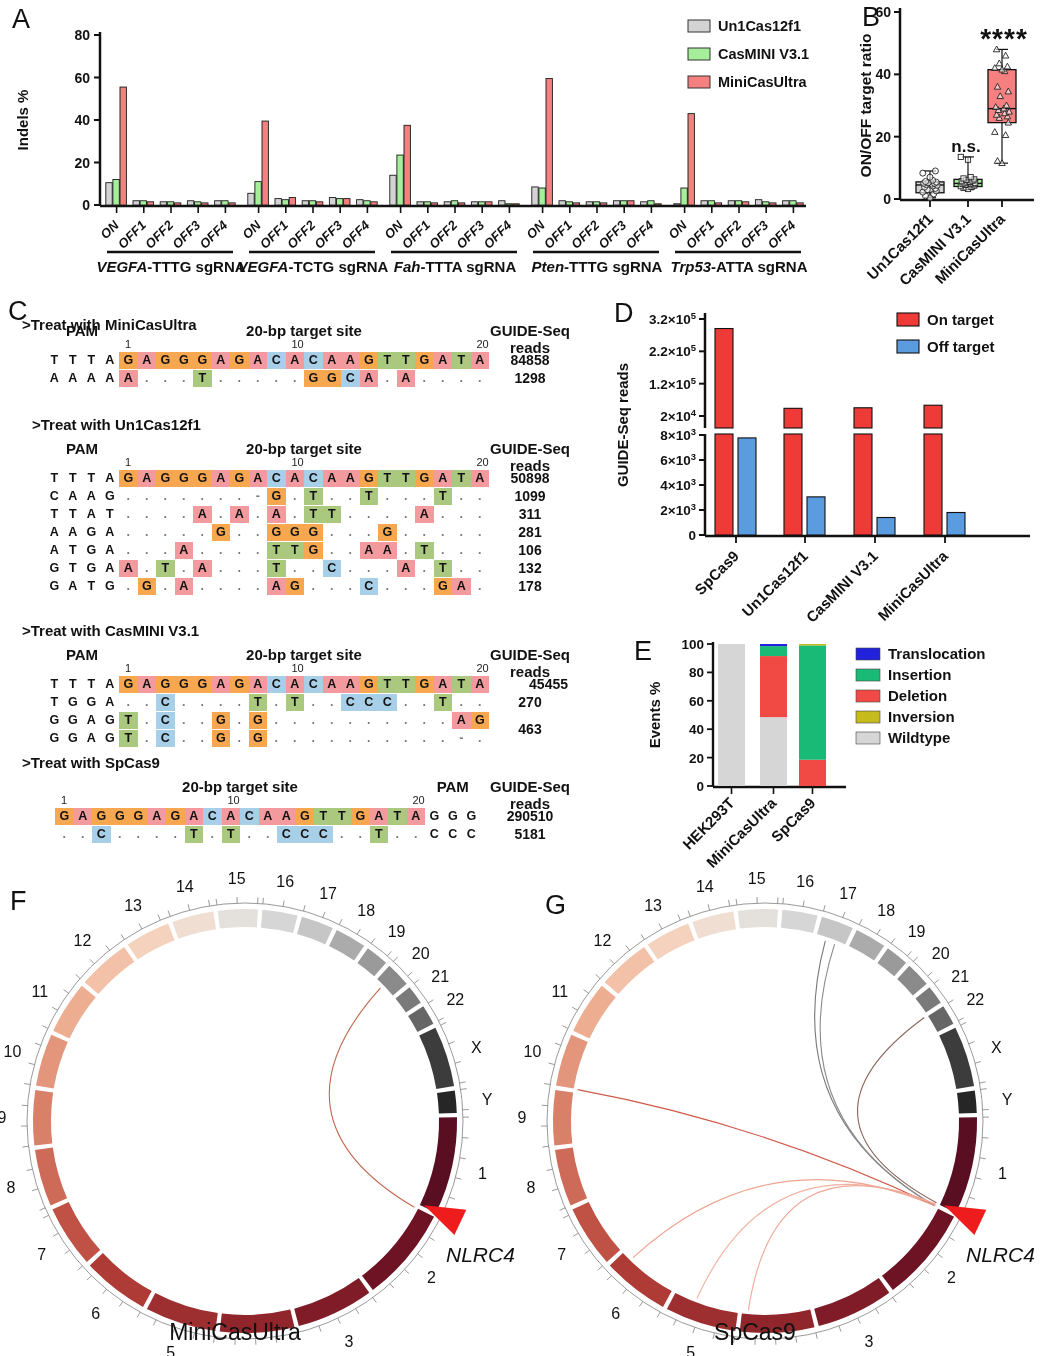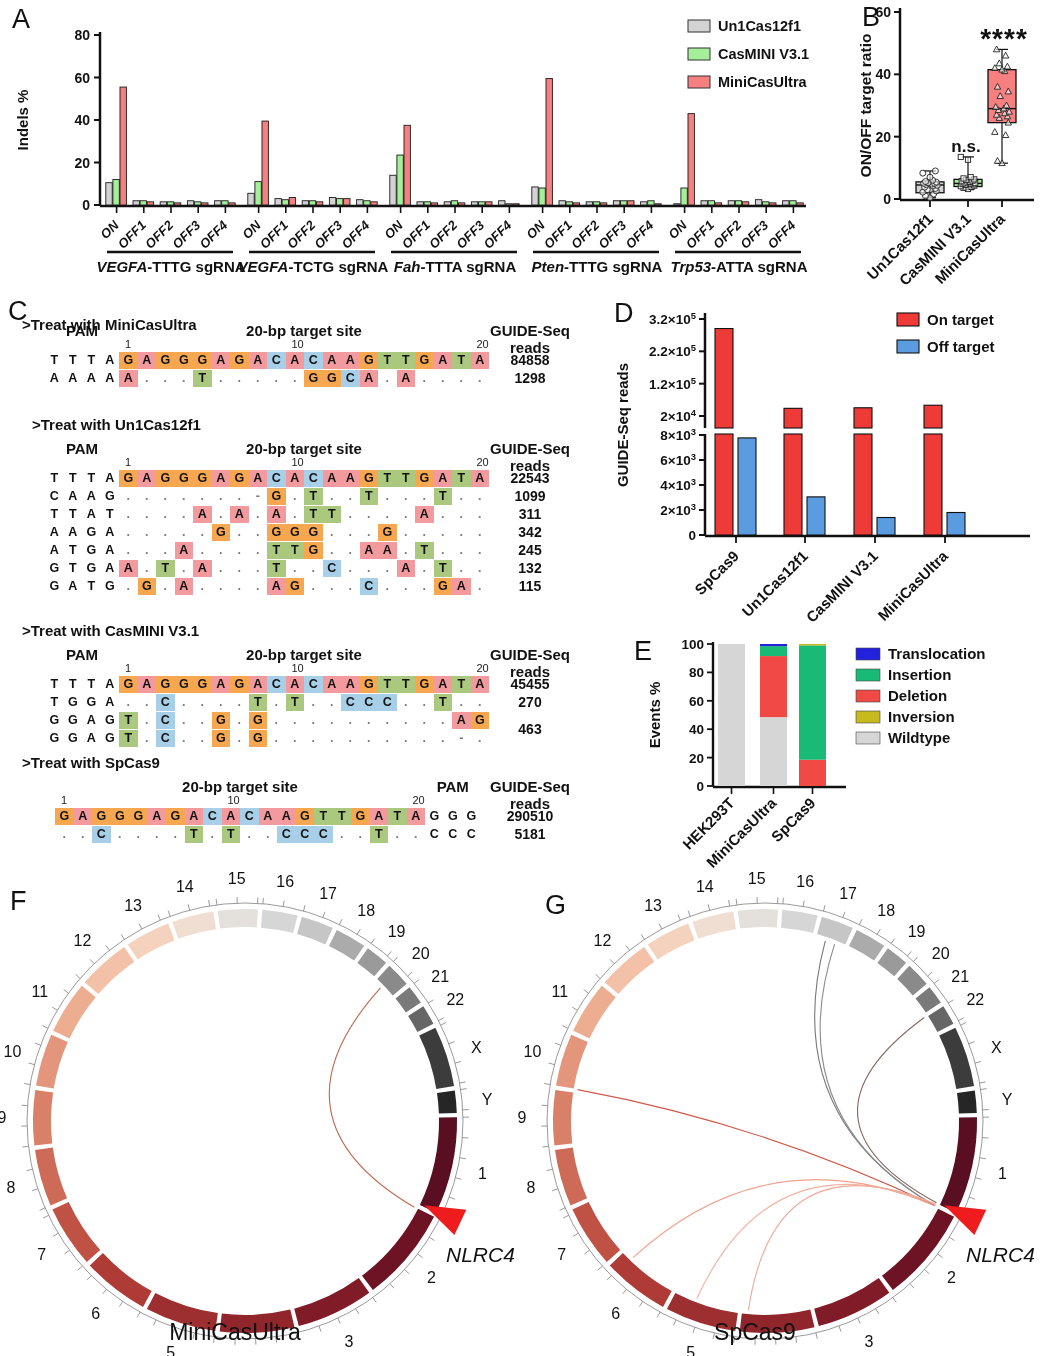--- a/index.html
+++ b/index.html
@@ -368,21 +368,21 @@
       <div class="c-cell" style="left: 304px; top: 178px; background: rgb(168, 207, 232);">C</div>
       <div class="c-cell" style="left: 322.5px; top: 178px; background: rgb(242, 154, 158);">A</div>
       <div class="c-cell" style="left: 341px; top: 178px; background: rgb(242, 154, 158);">A</div>
       <div class="c-cell" style="left: 359.5px; top: 178px; background: rgb(246, 167, 80);">G</div>
       <div class="c-cell" style="left: 378px; top: 178px; background: rgb(170, 200, 126);">T</div>
       <div class="c-cell" style="left: 396.5px; top: 178px; background: rgb(170, 200, 126);">T</div>
       <div class="c-cell" style="left: 415px; top: 178px; background: rgb(246, 167, 80);">G</div>
       <div class="c-cell" style="left: 433.5px; top: 178px; background: rgb(242, 154, 158);">A</div>
       <div class="c-cell" style="left: 452px; top: 178px; background: rgb(170, 200, 126);">T</div>
       <div class="c-cell" style="left: 470.5px; top: 178px; background: rgb(242, 154, 158);">A</div>
-      <div class="c-reads" style="left: 470px; top: 178px;">22543</div>
+      <div class="c-reads" style="left: 470px; top: 178px;">50898</div>
       <div class="c-cell" style="left: 45px; top: 196px;">C</div>
       <div class="c-cell" style="left: 63.5px; top: 196px;">A</div>
       <div class="c-cell" style="left: 82px; top: 196px;">A</div>
       <div class="c-cell" style="left: 100.5px; top: 196px;">G</div>
       <div class="c-cell c-dot" style="left: 119px; top: 196px;">.</div>
       <div class="c-cell c-dot" style="left: 137.5px; top: 196px;">.</div>
       <div class="c-cell c-dot" style="left: 156px; top: 196px;">.</div>
       <div class="c-cell c-dot" style="left: 174.5px; top: 196px;">.</div>
       <div class="c-cell c-dot" style="left: 193px; top: 196px;">.</div>
       <div class="c-cell c-dot" style="left: 211.5px; top: 196px;">.</div>
@@ -443,21 +443,21 @@
       <div class="c-cell" style="left: 304px; top: 232px; background: rgb(246, 167, 80);">G</div>
       <div class="c-cell c-dot" style="left: 322.5px; top: 232px;">.</div>
       <div class="c-cell c-dot" style="left: 341px; top: 232px;">.</div>
       <div class="c-cell c-dot" style="left: 359.5px; top: 232px;">.</div>
       <div class="c-cell" style="left: 378px; top: 232px; background: rgb(246, 167, 80);">G</div>
       <div class="c-cell c-dot" style="left: 396.5px; top: 232px;">.</div>
       <div class="c-cell c-dot" style="left: 415px; top: 232px;">.</div>
       <div class="c-cell c-dot" style="left: 433.5px; top: 232px;">.</div>
       <div class="c-cell c-dot" style="left: 452px; top: 232px;">.</div>
       <div class="c-cell c-dot" style="left: 470.5px; top: 232px;">.</div>
-      <div class="c-reads" style="left: 470px; top: 232px;">342</div>
+      <div class="c-reads" style="left: 470px; top: 232px;">281</div>
       <div class="c-cell" style="left: 45px; top: 250px;">A</div>
       <div class="c-cell" style="left: 63.5px; top: 250px;">T</div>
       <div class="c-cell" style="left: 82px; top: 250px;">G</div>
       <div class="c-cell" style="left: 100.5px; top: 250px;">A</div>
       <div class="c-cell c-dot" style="left: 119px; top: 250px;">.</div>
       <div class="c-cell c-dot" style="left: 137.5px; top: 250px;">.</div>
       <div class="c-cell c-dot" style="left: 156px; top: 250px;">.</div>
       <div class="c-cell" style="left: 174.5px; top: 250px; background: rgb(242, 154, 158);">A</div>
       <div class="c-cell c-dot" style="left: 193px; top: 250px;">.</div>
       <div class="c-cell c-dot" style="left: 211.5px; top: 250px;">.</div>
@@ -468,21 +468,21 @@
       <div class="c-cell" style="left: 304px; top: 250px; background: rgb(246, 167, 80);">G</div>
       <div class="c-cell c-dot" style="left: 322.5px; top: 250px;">.</div>
       <div class="c-cell c-dot" style="left: 341px; top: 250px;">.</div>
       <div class="c-cell" style="left: 359.5px; top: 250px; background: rgb(242, 154, 158);">A</div>
       <div class="c-cell" style="left: 378px; top: 250px; background: rgb(242, 154, 158);">A</div>
       <div class="c-cell c-dot" style="left: 396.5px; top: 250px;">.</div>
       <div class="c-cell" style="left: 415px; top: 250px; background: rgb(170, 200, 126);">T</div>
       <div class="c-cell c-dot" style="left: 433.5px; top: 250px;">.</div>
       <div class="c-cell c-dot" style="left: 452px; top: 250px;">.</div>
       <div class="c-cell c-dot" style="left: 470.5px; top: 250px;">.</div>
-      <div class="c-reads" style="left: 470px; top: 250px;">245</div>
+      <div class="c-reads" style="left: 470px; top: 250px;">106</div>
       <div class="c-cell" style="left: 45px; top: 268px;">G</div>
       <div class="c-cell" style="left: 63.5px; top: 268px;">T</div>
       <div class="c-cell" style="left: 82px; top: 268px;">G</div>
       <div class="c-cell" style="left: 100.5px; top: 268px;">A</div>
       <div class="c-cell" style="left: 119px; top: 268px; background: rgb(242, 154, 158);">A</div>
       <div class="c-cell c-dot" style="left: 137.5px; top: 268px;">.</div>
       <div class="c-cell" style="left: 156px; top: 268px; background: rgb(170, 200, 126);">T</div>
       <div class="c-cell c-dot" style="left: 174.5px; top: 268px;">.</div>
       <div class="c-cell" style="left: 193px; top: 268px; background: rgb(242, 154, 158);">A</div>
       <div class="c-cell c-dot" style="left: 211.5px; top: 268px;">.</div>
@@ -518,21 +518,21 @@
       <div class="c-cell c-dot" style="left: 304px; top: 286px;">.</div>
       <div class="c-cell c-dot" style="left: 322.5px; top: 286px;">.</div>
       <div class="c-cell c-dot" style="left: 341px; top: 286px;">.</div>
       <div class="c-cell" style="left: 359.5px; top: 286px; background: rgb(168, 207, 232);">C</div>
       <div class="c-cell c-dot" style="left: 378px; top: 286px;">.</div>
       <div class="c-cell c-dot" style="left: 396.5px; top: 286px;">.</div>
       <div class="c-cell c-dot" style="left: 415px; top: 286px;">.</div>
       <div class="c-cell" style="left: 433.5px; top: 286px; background: rgb(246, 167, 80);">G</div>
       <div class="c-cell" style="left: 452px; top: 286px; background: rgb(242, 154, 158);">A</div>
       <div class="c-cell c-dot" style="left: 470.5px; top: 286px;">.</div>
-      <div class="c-reads" style="left: 470px; top: 286px;">115</div>
+      <div class="c-reads" style="left: 470px; top: 286px;">178</div>
       <div class="c-title" style="left: 22px; top: 330px;">&gt;Treat with CasMINI V3.1</div>
       <div class="c-lab" style="left: 42px; top: 354px; width: 80px;">PAM</div>
       <div class="c-lab" style="left: 214px; top: 354px; width: 180px;">20-bp target site</div>
       <div class="c-lab" style="left: 470px; top: 354px; width: 120px;">GUIDE-Seq</div>
       <div class="c-lab" style="left: 470px; top: 371px; width: 120px;">reads</div>
       <div class="c-ruler" style="left: 125px; top: 370px;">1</div>
       <div class="c-ruler" style="left: 291.5px; top: 370px;">10</div>
       <div class="c-ruler" style="left: 476.5px; top: 370px;">20</div>
       <div class="c-cell" style="left: 45px; top: 384px;">T</div>
       <div class="c-cell" style="left: 63.5px; top: 384px;">T</div>
@@ -551,21 +551,21 @@
       <div class="c-cell" style="left: 304px; top: 384px; background: rgb(168, 207, 232);">C</div>
       <div class="c-cell" style="left: 322.5px; top: 384px; background: rgb(242, 154, 158);">A</div>
       <div class="c-cell" style="left: 341px; top: 384px; background: rgb(242, 154, 158);">A</div>
       <div class="c-cell" style="left: 359.5px; top: 384px; background: rgb(246, 167, 80);">G</div>
       <div class="c-cell" style="left: 378px; top: 384px; background: rgb(170, 200, 126);">T</div>
       <div class="c-cell" style="left: 396.5px; top: 384px; background: rgb(170, 200, 126);">T</div>
       <div class="c-cell" style="left: 415px; top: 384px; background: rgb(246, 167, 80);">G</div>
       <div class="c-cell" style="left: 433.5px; top: 384px; background: rgb(242, 154, 158);">A</div>
       <div class="c-cell" style="left: 452px; top: 384px; background: rgb(170, 200, 126);">T</div>
       <div class="c-cell" style="left: 470.5px; top: 384px; background: rgb(242, 154, 158);">A</div>
-      <div class="c-reads" style="left: 470px; top: 384px;">45455</div>
+      <div class="c-reads" style="left: 448px; top: 384px; text-align: right;">45455</div>
       <div class="c-cell" style="left: 45px; top: 402px;">T</div>
       <div class="c-cell" style="left: 63.5px; top: 402px;">G</div>
       <div class="c-cell" style="left: 82px; top: 402px;">G</div>
       <div class="c-cell" style="left: 100.5px; top: 402px;">A</div>
       <div class="c-cell c-dot" style="left: 119px; top: 402px;">.</div>
       <div class="c-cell c-dot" style="left: 137.5px; top: 402px;">.</div>
       <div class="c-cell" style="left: 156px; top: 402px; background: rgb(168, 207, 232);">C</div>
       <div class="c-cell c-dot" style="left: 174.5px; top: 402px;">.</div>
       <div class="c-cell c-dot" style="left: 193px; top: 402px;">.</div>
       <div class="c-cell c-dot" style="left: 211.5px; top: 402px;">.</div>

